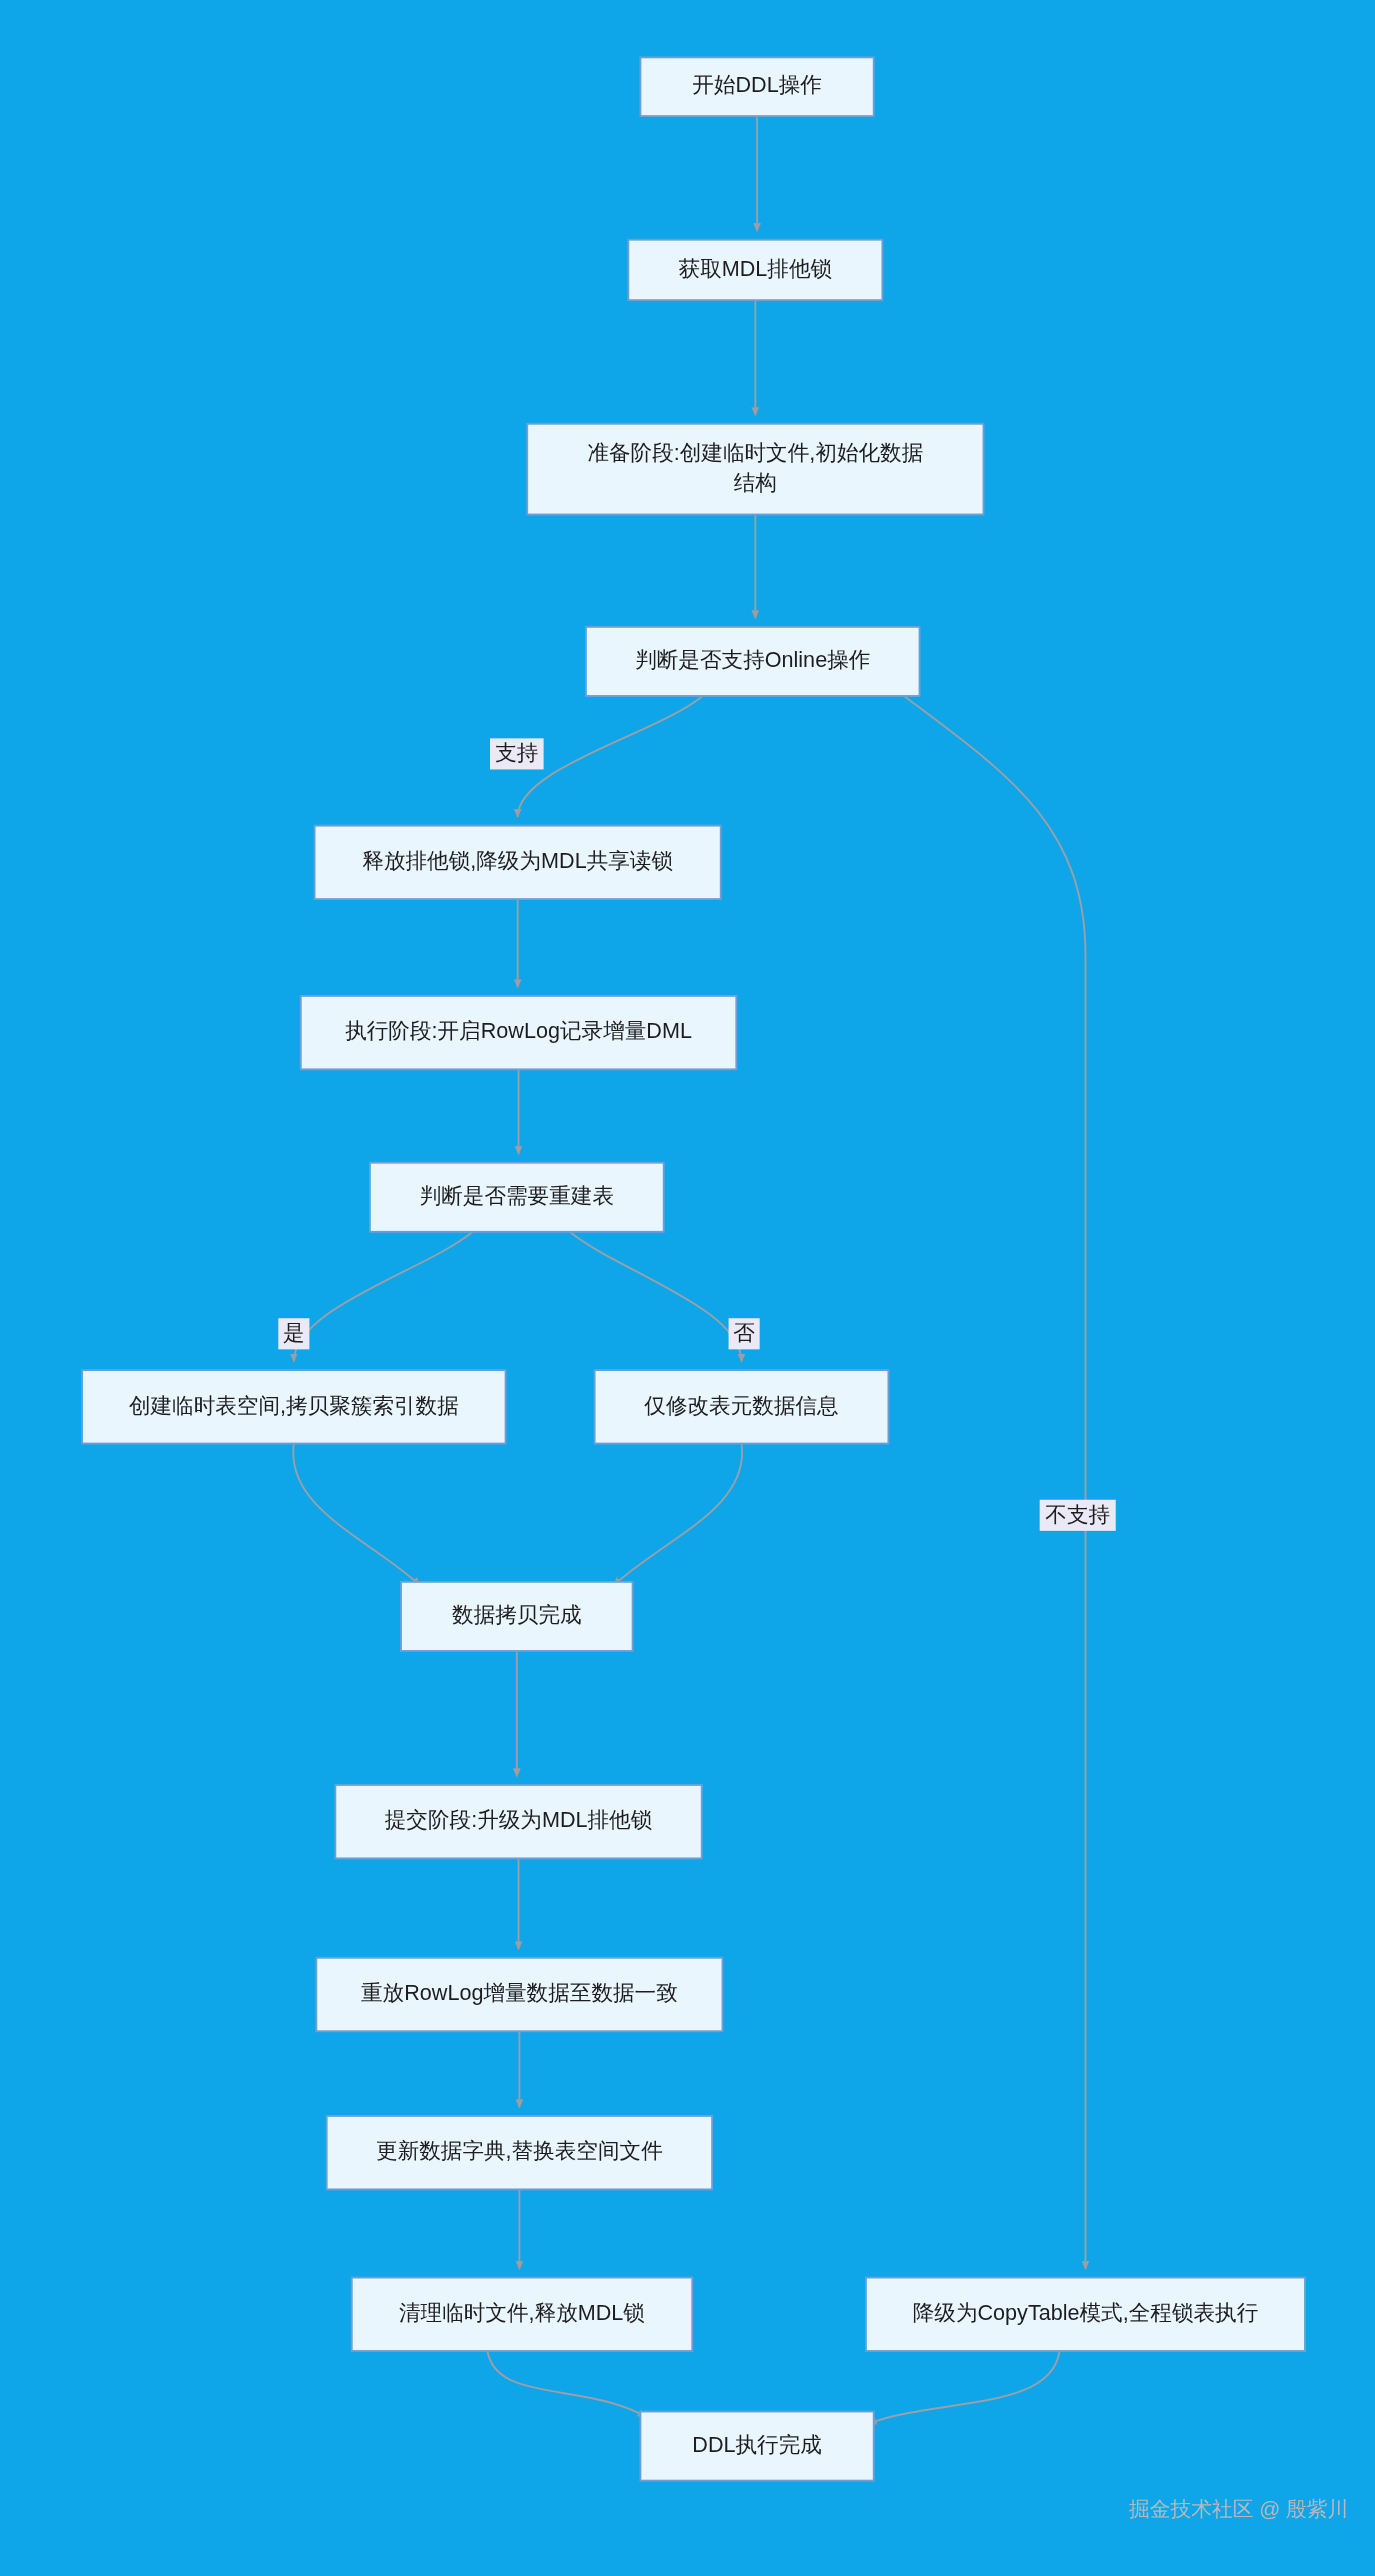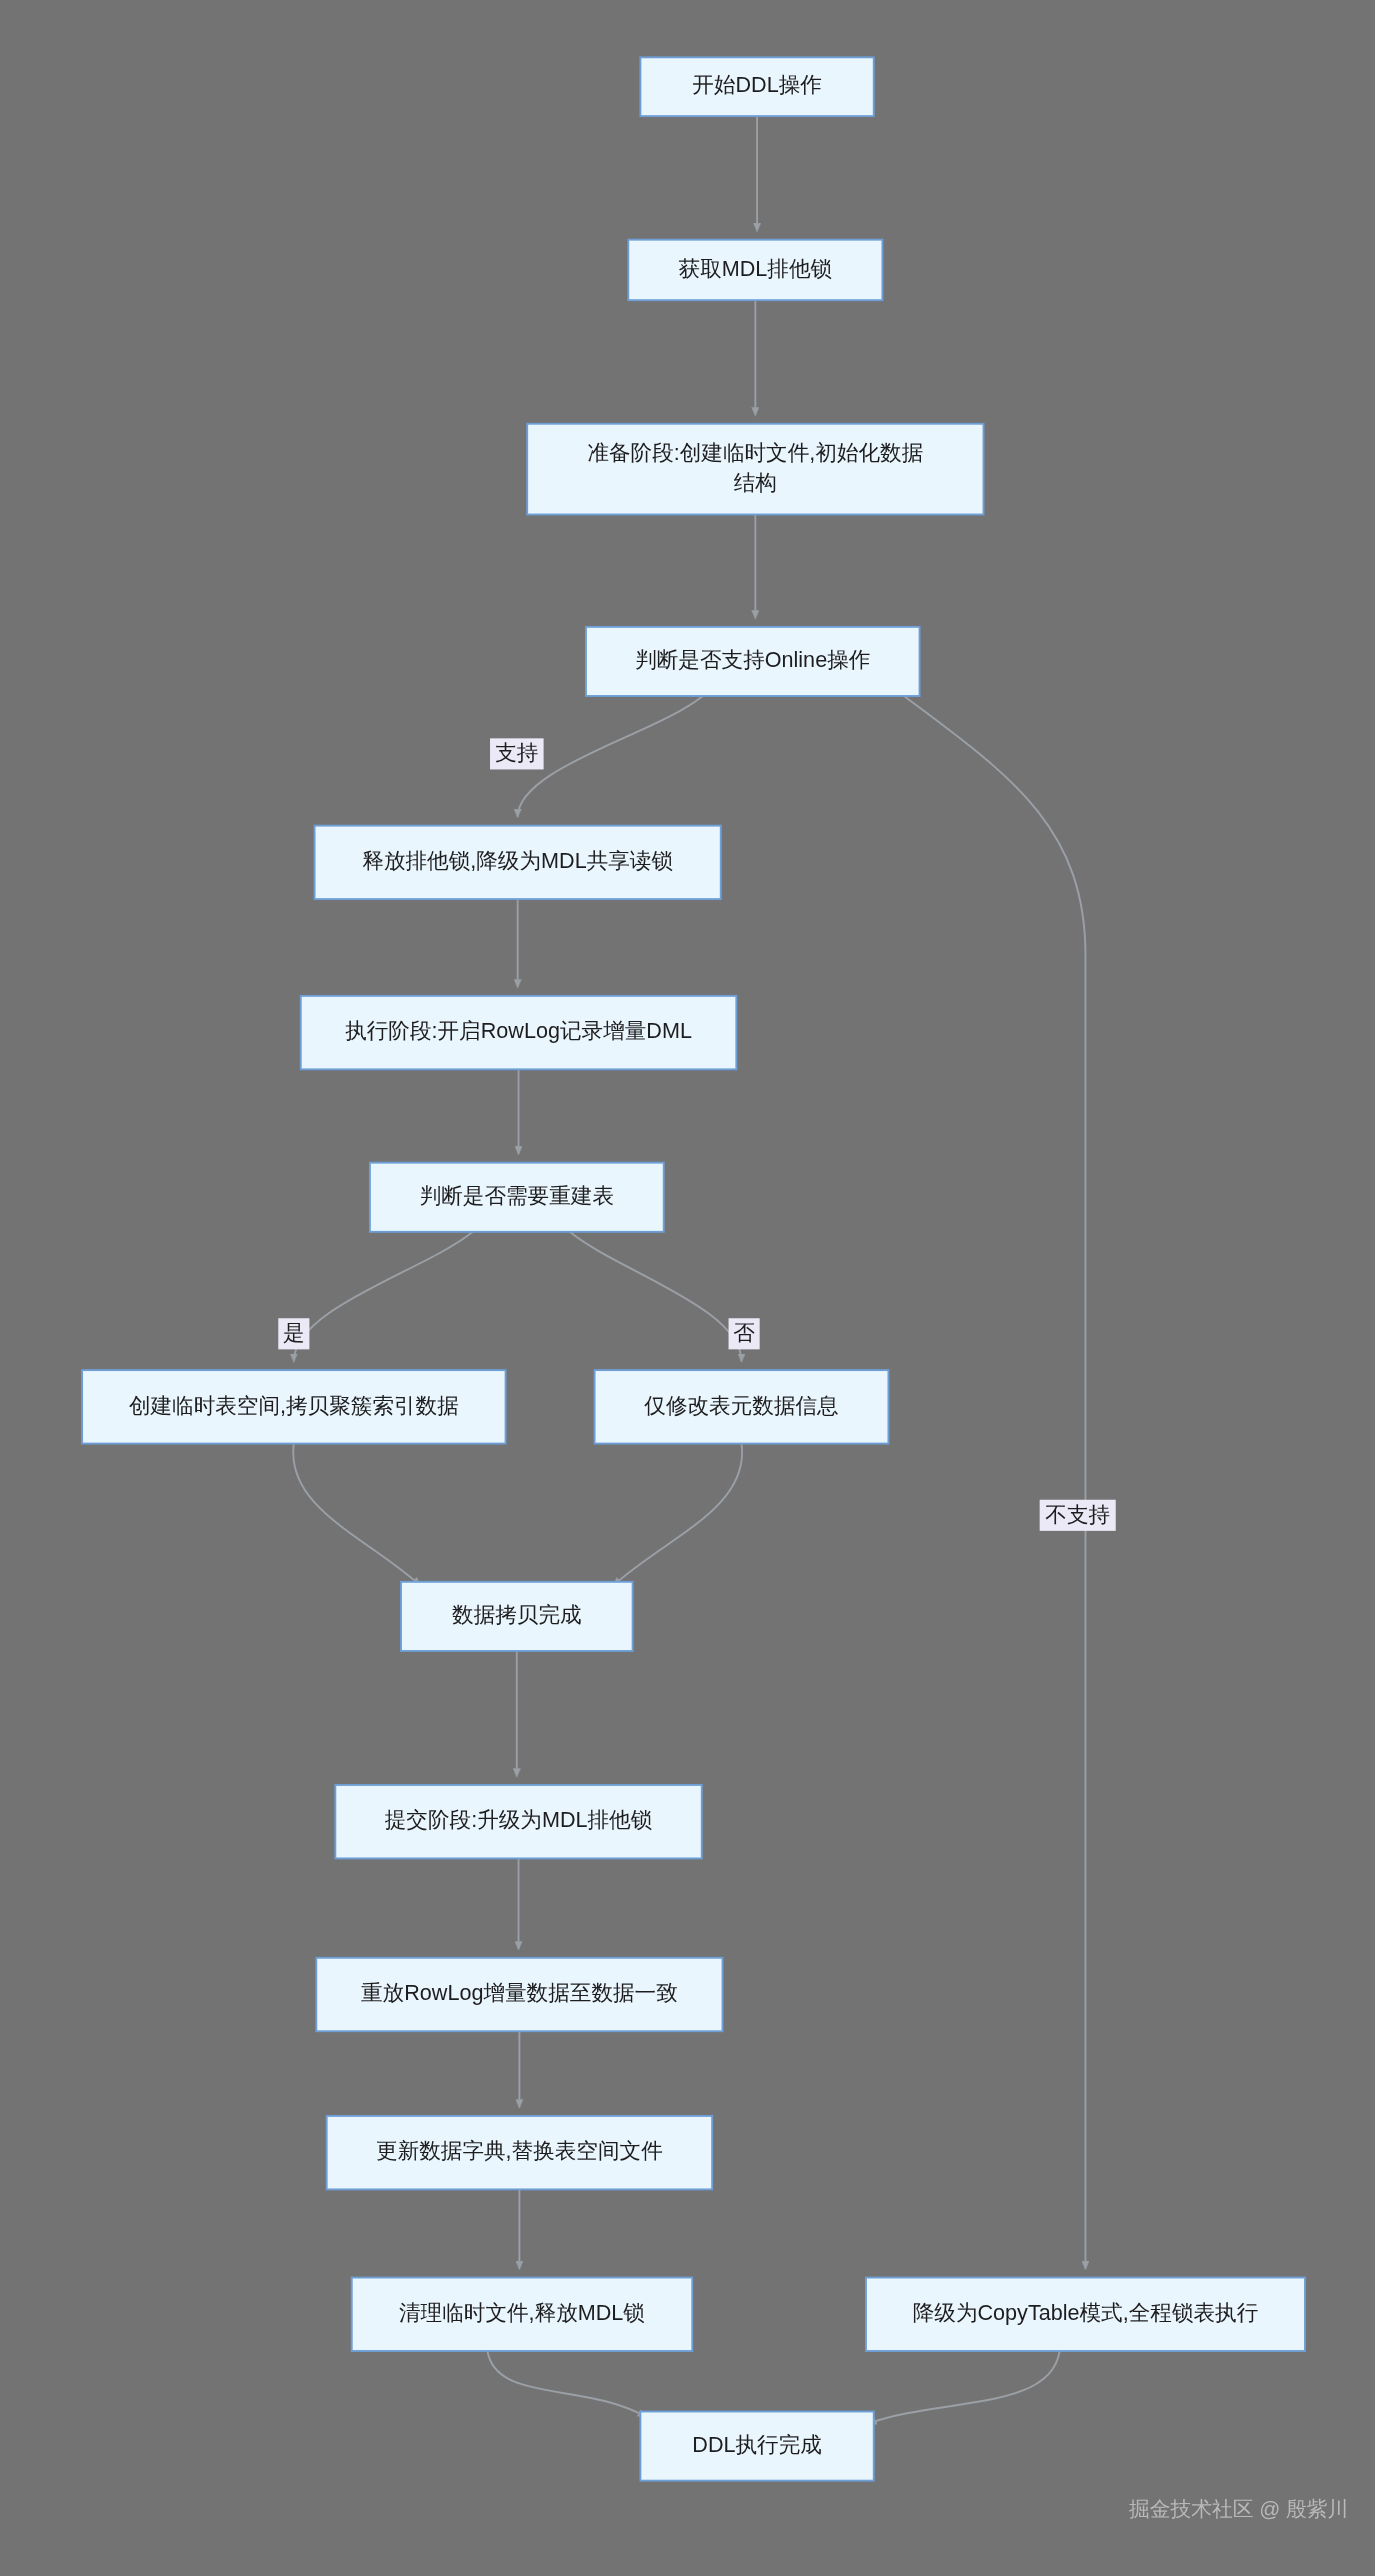--- a/index.html
+++ b/index.html
@@ -8,21 +8,21 @@
     padding: 0;
     background: #ffffff;
   }
   body {
     font-family: "Liberation Sans", "DejaVu Sans", sans-serif;
   }
   #diagram-root {
     position: relative;
     width: 1375px;
     height: 2576px;
-    background: #737373;
+    background: #0ea5e9;
     overflow: hidden;
   }
   svg.flowchart {
     position: absolute;
     top: 0;
     left: 0;
     width: 1375px;
     height: 2576px;
     display: block;
   }

